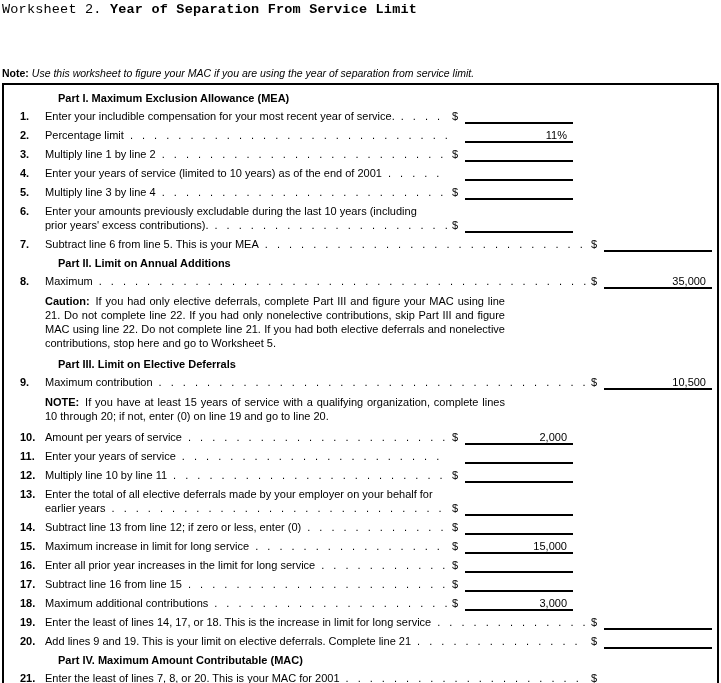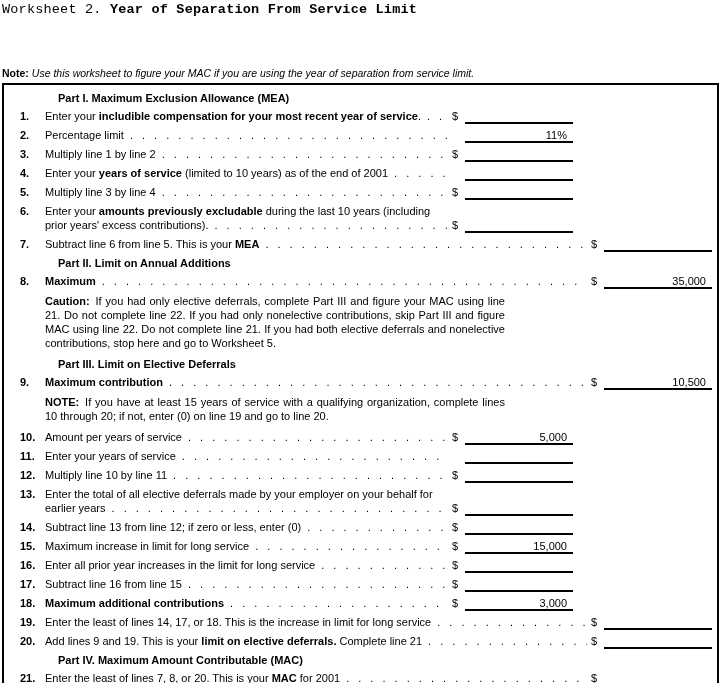--- a/index.html
+++ b/index.html
@@ -17,21 +17,21 @@
   .sheet{
     box-sizing:border-box;margin:4px 2px 0 2px;height:646px;
     border:2px solid #000;padding:7px 5px 0 16px;overflow:hidden;
   }
   .part-header{font-weight:bold;font-size:11px;padding-left:38px;height:12px;margin-bottom:6px;white-space:nowrap;}
   .row{display:flex;align-items:baseline;font-size:11px;height:13px;margin-bottom:6px;}
   .row.short{margin-right:139px;}
   .row.cont{margin-bottom:1px;}
   .num{flex:0 0 25px;font-weight:bold;}
   .txt{flex:0 1 auto;white-space:nowrap;}
-  .txt .b{font-weight:bold;}
+  .txt .b{font-weight:normal;}
   .dots{flex:1 1 0;min-width:0;overflow:hidden;white-space:nowrap;word-spacing:6px;margin:0 4px 0 6px;}
   .cur{flex:0 0 13px;}
   .vline{
     flex:0 0 108px;border-bottom:2px solid #000;
     text-align:right;padding-right:6px;box-sizing:border-box;white-space:nowrap;
   }
   .note-block{font-size:11px;margin:2px 12px 8px 25px;width:460px;text-align:justify;line-height:14px;}
   .note-block .nl{font-weight:bold;margin-right:2px;}
 </style>
 </head>
@@ -116,21 +116,21 @@
           <span class="dots">. . . . . . . . . . . . . . . . . . . . . . . . . . . . . . . . . . . . . . . . . . . . . . . . . . . . . . . . . . . . </span>
           <span class="cur">$</span>
           <span class="vline"><span>10,500</span></span>
         </div>
         <div class="note-block"><span class="nl">NOTE:</span> <span>If you have at least 15 years of service with a qualifying organization, complete lines 10 through 20; if not, enter (0) on line 19 and go to line 20.</span></div>
         <div class="row short">
           <span class="num">10.</span>
           <span class="txt"><span>Amount per years of service</span></span>
           <span class="dots">. . . . . . . . . . . . . . . . . . . . . . . . . . . . . . . . . . . . . . . . . . . . . . . . . . . . . . . . . . . . </span>
           <span class="cur">$</span>
-          <span class="vline"><span>5,000</span></span>
+          <span class="vline"><span>2,000</span></span>
         </div>
         <div class="row short">
           <span class="num">11.</span>
           <span class="txt"><span>Enter your years of service</span></span>
           <span class="dots">. . . . . . . . . . . . . . . . . . . . . . . . . . . . . . . . . . . . . . . . . . . . . . . . . . . . . . . . . . . . </span>
           <span class="cur">&nbsp;</span>
           <span class="vline"><span>&nbsp;</span></span>
         </div>
         <div class="row short">
           <span class="num">12.</span>

